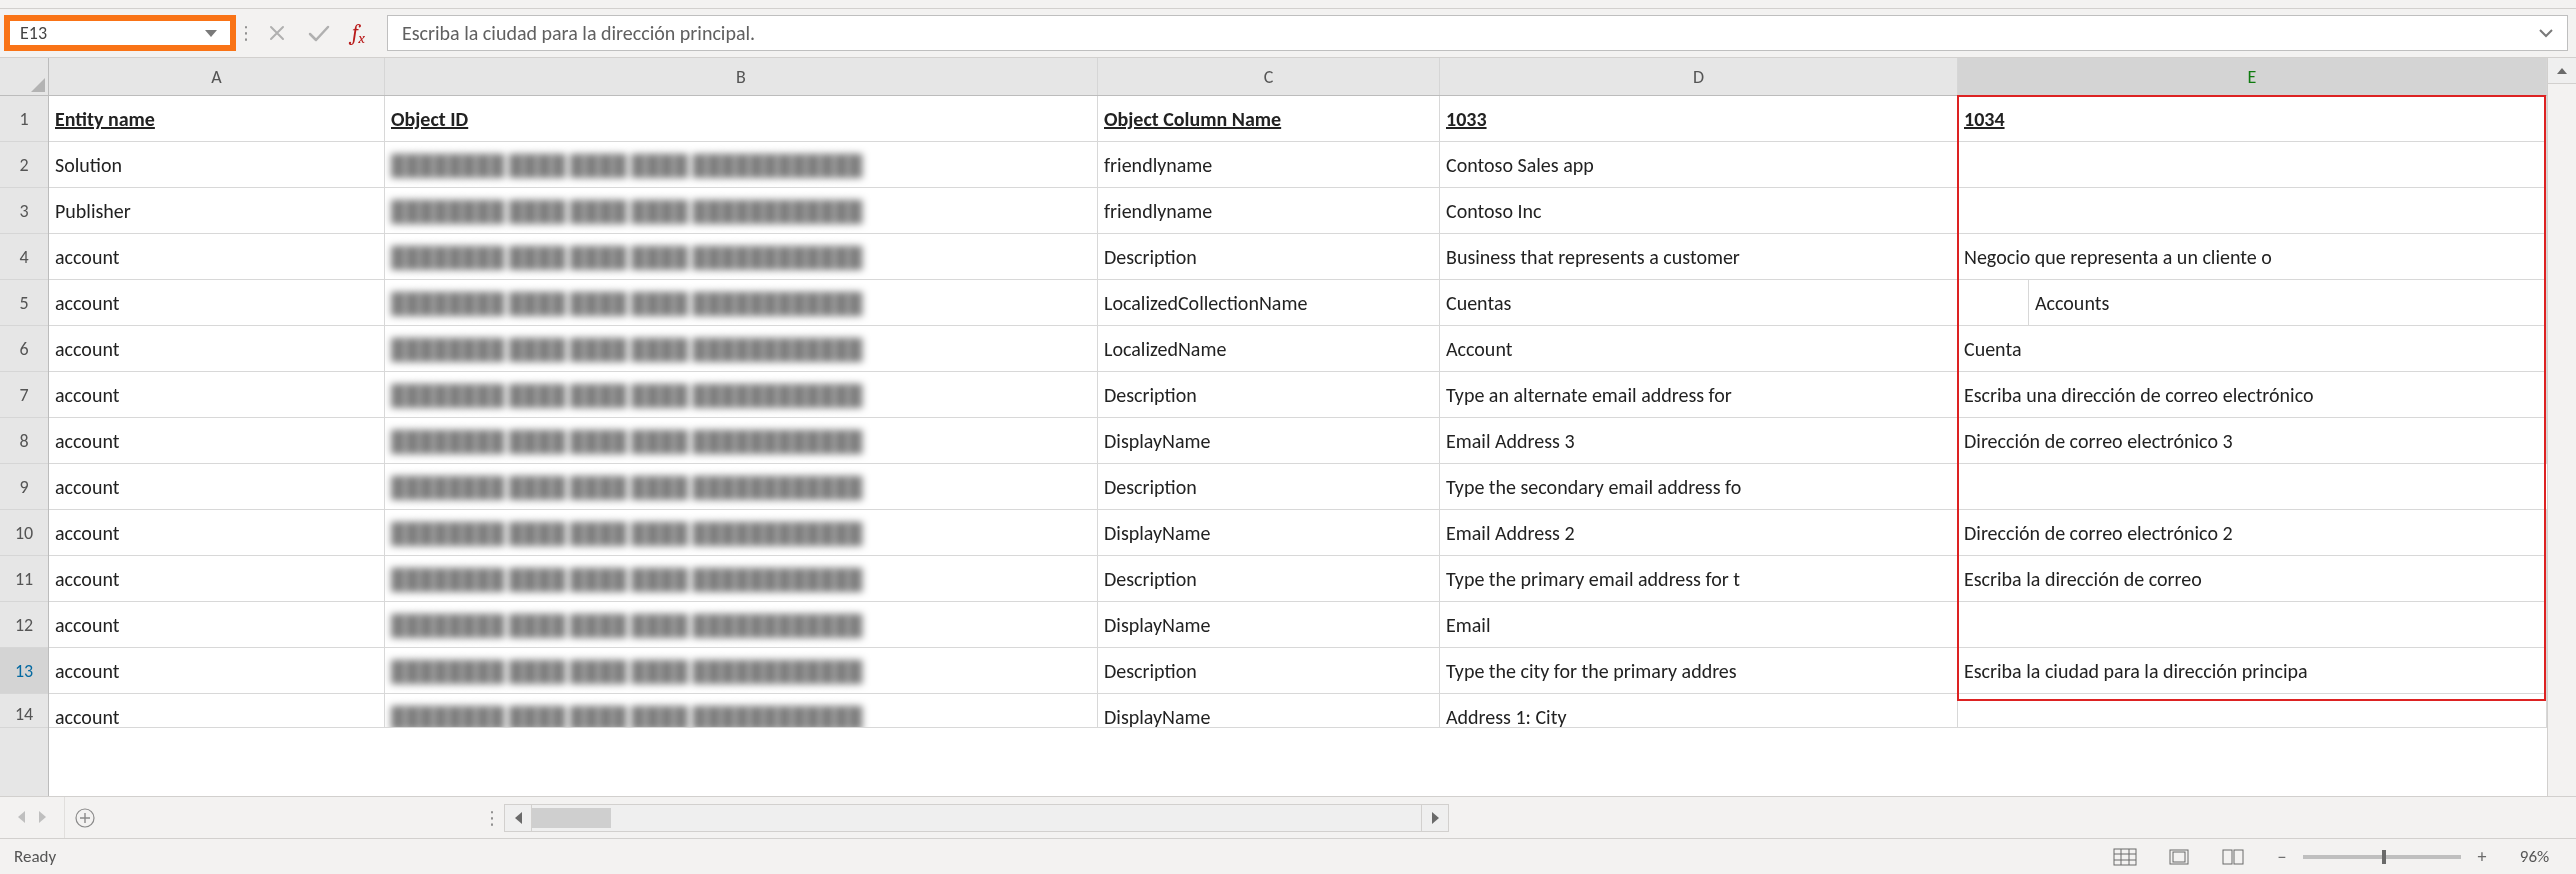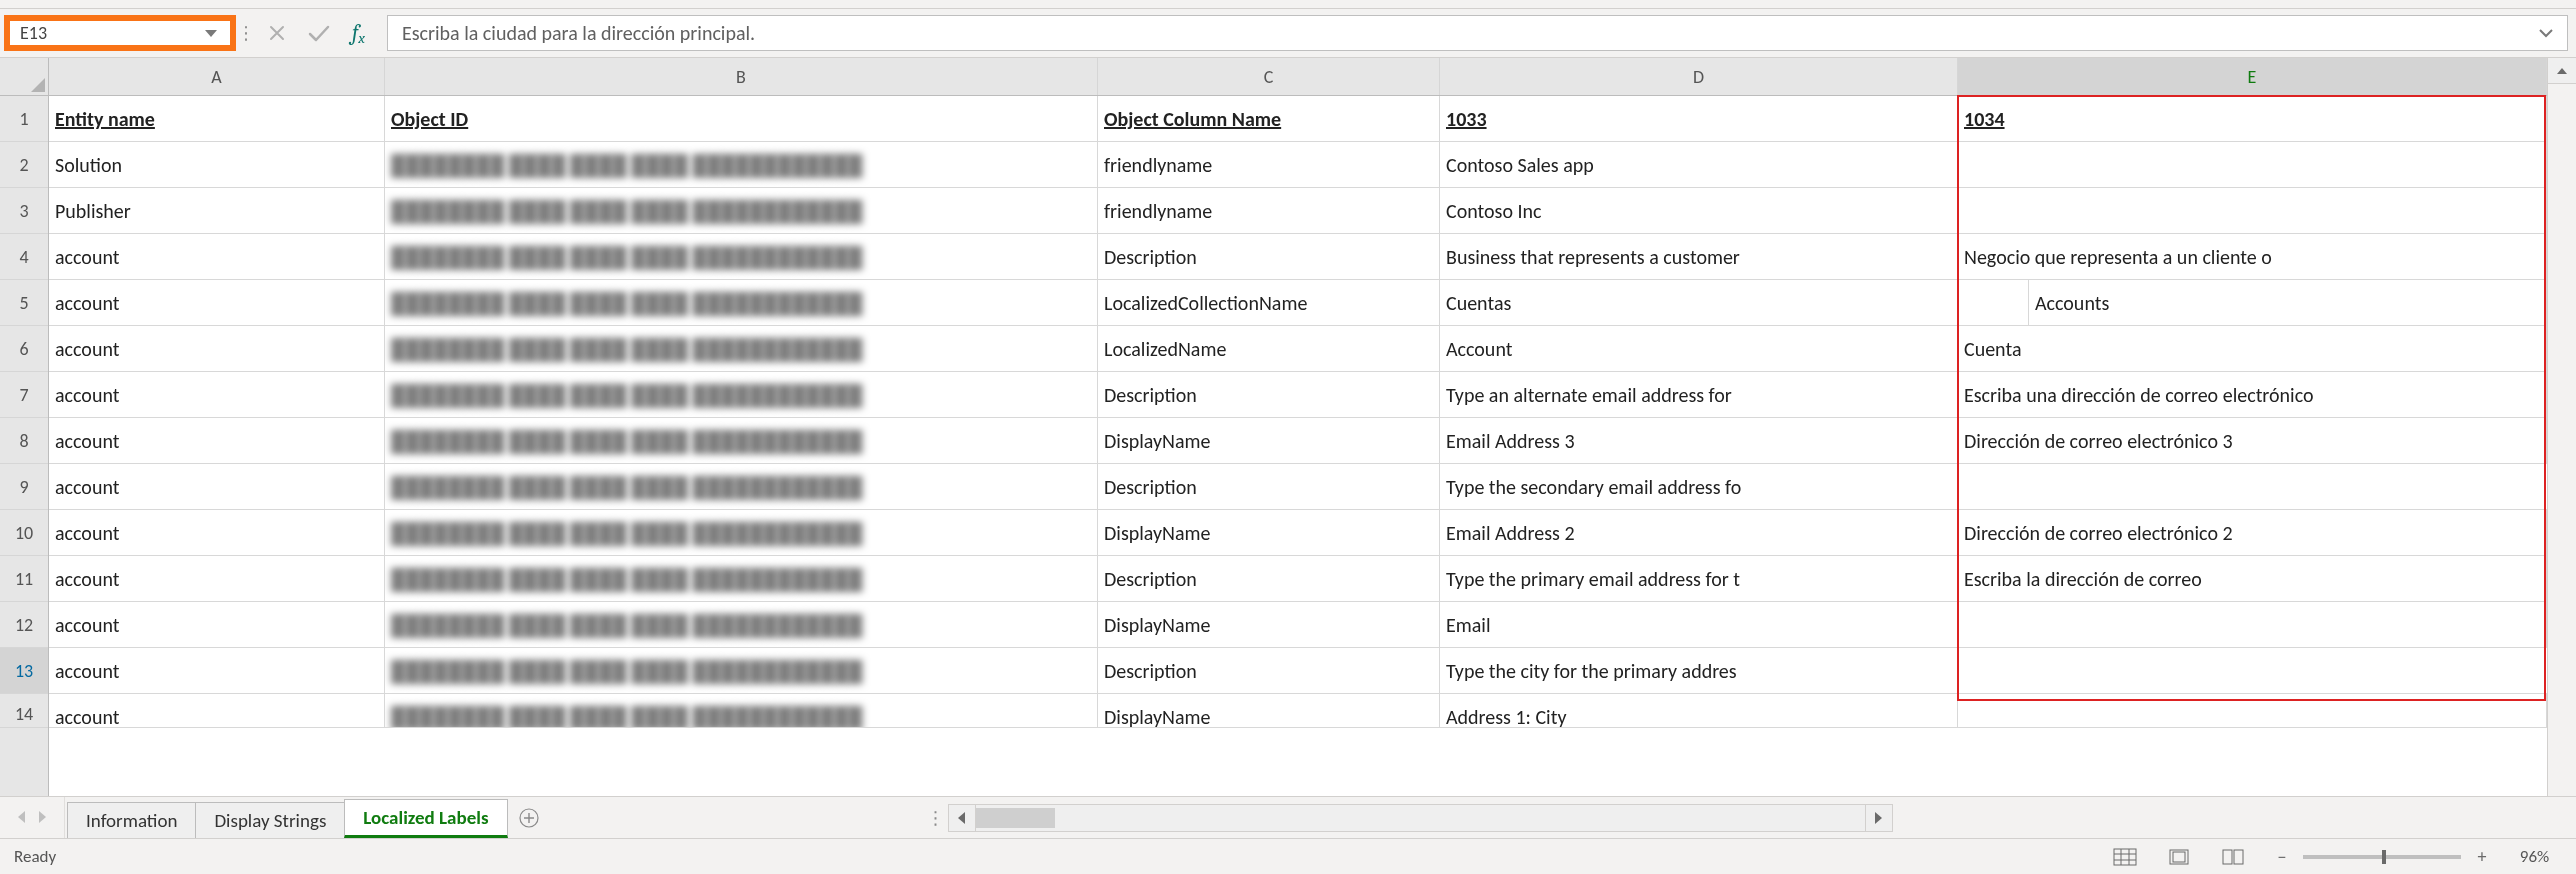--- a/index.html
+++ b/index.html
@@ -11,21 +11,21 @@
 
   
   .fx-row { display:flex; align-items:stretch; height:49px; background:#f3f2f1; border-bottom:1px solid #d2d0ce; gap:0; padding:6px 8px 6px 4px; }
   .namebox { width:232px; height:100%; background:#fff; border:6px solid #f97316; display:flex; align-items:center; padding:0 10px; position:relative; }
   .namebox .nm-text { flex:1; font-size:18px; color:#444; }
   .namebox .nm-drop { width:18px; display:flex; justify-content:center; align-items:center; }
   .divider-v { width:20px; display:flex; align-items:center; justify-content:center; }
   .divider-v .dots::before { content:"⋮"; font-size:18px; color:#8a8a8a; letter-spacing:0; }
   .fx-btns { display:flex; align-items:center; gap:22px; padding:0 12px; }
   .fx-btn { color:#b0b0b0; font-size:22px; display:flex; align-items:center; }
-  .fx-sym { font-style: italic; font-family: "Cambria Math", Cambria, serif; font-size:22px; color:#0f766e; }
+  .fx-sym { font-style: italic; font-family: "Cambria Math", Cambria, serif; font-size:22px; color:#b91c1c; }
   .fx-input { flex:1; height:100%; background:#fff; border:1px solid #bfbfbf; margin-left:10px; display:flex; align-items:center; padding:0 14px; color:#606060; font-size:20px; position:relative; }
   .fx-expand { width:30px; display:flex; align-items:center; justify-content:center; color:#7a7a7a; position:absolute; right:6px; top:0; bottom:0; }
 
   
   .grid-wrap { position:relative; flex:1; display:flex; overflow:hidden; }
   .select-all { width:49px; height:38px; background:#e6e6e6; border-right:1px solid #bcbcbc; border-bottom:1px solid #bcbcbc; position:relative; }
   .select-all::after { content:""; position:absolute; right:3px; bottom:3px; width:0; height:0; border-left:14px solid transparent; border-bottom:14px solid #b3b3b3; }
   .col-headers { position:absolute; left:49px; top:0; right:29px; height:38px; display:flex; background:#e6e6e6; border-bottom:1px solid #bcbcbc; }
   .ch { border-right:1px solid #d6d6d6; text-align:center; line-height:38px; font-size:18px; color:#555; background:#e6e6e6; }
   .ch.active { background:#d4d4d4; color:#0f7b0f; }
@@ -226,20 +226,21 @@
           <div class="cell" style="width: 713px;"><span class="blur-text">████████ ████ ████ ████ ████████████</span></div>
           <div class="cell" style="width: 342px;">DisplayName</div>
           <div class="cell" style="width: 518px;">Email</div>
           <div class="cell" style="width: 589px;"></div>
         </div>
         <div class="row">
           <div class="cell" style="width: 336px;">account</div>
           <div class="cell" style="width: 713px;"><span class="blur-text">████████ ████ ████ ████ ████████████</span></div>
           <div class="cell" style="width: 342px;">Description</div>
           <div class="cell" style="width: 518px;">Type the city for the primary addres</div>
+          <div class="cell" style="width: 589px;">Escriba la ciudad para la dirección principa</div>
         </div>
         <div class="row" style="height: 34px; overflow: hidden;">
           <div class="cell" style="width: 336px; line-height: 46px; height: 34px; overflow: hidden;">account</div>
           <div class="cell" style="width: 713px; line-height: 46px; height: 34px; overflow: hidden;"><span class="blur-text">████████ ████ ████ ████ ████████████</span></div>
           <div class="cell" style="width: 342px; line-height: 46px; height: 34px; overflow: hidden;">DisplayName</div>
           <div class="cell" style="width: 518px; line-height: 46px; height: 34px; overflow: hidden;">Address 1: City</div>
           <div class="cell" style="width: 589px; line-height: 46px; height: 34px; overflow: hidden;"></div>
         </div>
       </div>
     <div class="red-box" id="red-box" style="left: 1957px; top: 37px; width: 589px; height: 606px;"></div>
@@ -248,25 +249,20 @@
           <span class="tri-up-sm"></span>
         </div>
     </div>
   </div>
 
   <div class="tabbar">
     <div class="tabnav">
       <span><span class="tri-left" style="border-right-color:#bfbfbf;"></span></span>
       <span><span class="tri-right" style="border-left-color:#bfbfbf;"></span></span>
     </div>
-    <div class="tabs" id="tabs">
-        <div class="tab">Information</div>
-        <div class="tab">Display Strings</div>
-        <div class="tab active" style="background: rgb(255, 255, 255); border-bottom: 3px solid rgb(16, 124, 16); margin-top: 3px;">Localized Labels</div>
-      </div>
     <div class="tabplus">
       <svg width="22" height="22" viewBox="0 0 22 22">
           <circle cx="11" cy="11" r="9" stroke-width="1.2"></circle>
           <path d="M11 6 V16 M6 11 H16" stroke="#8a8a8a" stroke-width="1.4"></path>
         </svg>
     </div>
     <div class="hscroll-zone">
       <div class="hscroll-split"></div>
       <div class="hscroll-btn">
           <span class="tri-left"></span>

